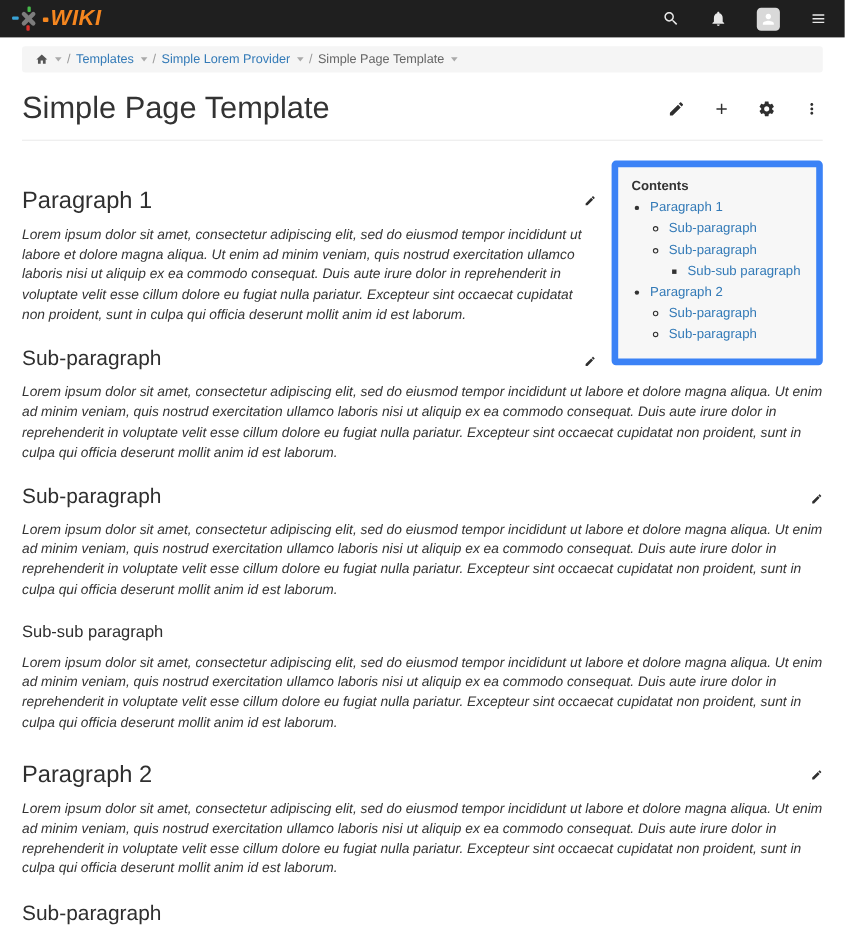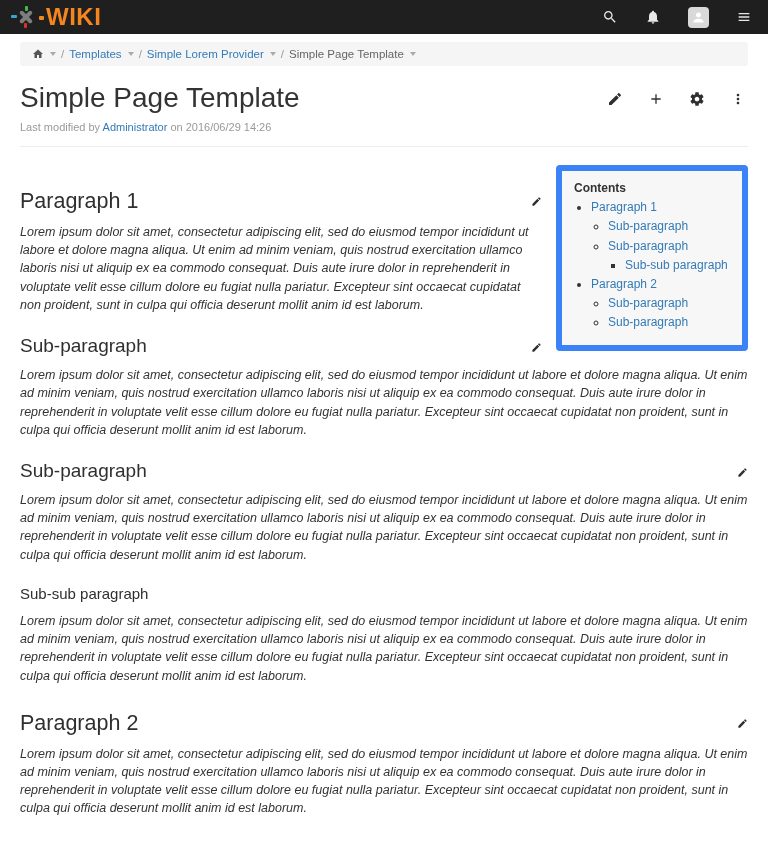--- a/index.html
+++ b/index.html
@@ -20,21 +20,21 @@
   }
   .logo { display:flex; align-items:center; gap:1px; }
   .logo-x { position:relative; width:20px; height:22px; margin-right:2px; }
   .logo-x .bar { position:absolute; left:2px; top:9px; width:16px; height:4px; background:#7d7d7d; border-radius:2px; }
   .logo-x .bar.a { transform:rotate(45deg); }
   .logo-x .bar.b { transform:rotate(-45deg); }
   .logo-x .tick { position:absolute; border-radius:1px; }
   .tick.blue { left:-5px; top:9px; width:6px; height:3px; background:#39a3d6; }
   .tick.green { left:9px; top:0px; width:3px; height:5px; background:#46b94a; }
   .tick.red { left:8px; top:17px; width:3px; height:5px; background:#d9302c; }
-  .logo-wiki { color:#f5861f; font-size:24px; font-weight:bold; letter-spacing:0.5px; line-height:1; }
+  .logo-wiki { color:#f5861f; font-size:20px; font-weight:bold; letter-spacing:0.5px; line-height:1;font-style:italic; }
   .logo-dash { width:5px; height:4px; background:#f5861f; border-radius:1px; margin-right:1px; margin-top:1px; }
 
   .topbar-right { display:flex; align-items:center; gap:27px; }
   .tb-icon { width:16px; height:16px; fill:#e8e8e8; cursor:pointer; }
   .avatar {
     width:21px; height:21px; background:#d9d9d9; border-radius:4px;
     display:flex; align-items:center; justify-content:center; cursor:pointer;
   }
   .avatar svg { width:15px; height:15px; fill:#ffffff; }
 
@@ -149,25 +149,20 @@
       <svg class="pa-icon" viewBox="0 0 24 24">
           <path d="M19 13h-6v6h-2v-6H5v-2h6V5h2v6h6v2z"></path>
         </svg>
       <svg class="pa-icon" viewBox="0 0 24 24">
           <path d="M19.43 12.98c.04-.32.07-.64.07-.98s-.03-.66-.07-.98l2.11-1.65c.19-.15.24-.42.12-.64l-2-3.46c-.12-.22-.39-.3-.61-.22l-2.49 1c-.52-.4-1.08-.73-1.69-.98l-.38-2.65C14.46 2.18 14.25 2 14 2h-4c-.25 0-.46.18-.49.42l-.38 2.65c-.61.25-1.17.59-1.69.98l-2.49-1c-.23-.09-.49 0-.61.22l-2 3.46c-.13.22-.07.49.12.64l2.11 1.65c-.04.32-.07.65-.07.98s.03.66.07.98l-2.11 1.65c-.19.15-.24.42-.12.64l2 3.46c.12.22.39.3.61.22l2.49-1c.52.4 1.08.73 1.69.98l.38 2.65c.03.24.24.42.49.42h4c.25 0 .46-.18.49-.42l.38-2.65c.61-.25 1.17-.59 1.69-.98l2.49 1c.23.09.49 0 .61-.22l2-3.46c.12-.22.07-.49-.12-.64l-2.11-1.65zM12 15.5c-1.93 0-3.5-1.57-3.5-3.5s1.57-3.5 3.5-3.5 3.5 1.57 3.5 3.5-1.57 3.5-3.5 3.5z"></path>
         </svg>
       <svg class="pa-icon" viewBox="0 0 24 24">
           <path d="M12 8c1.1 0 2-.9 2-2s-.9-2-2-2-2 .9-2 2 .9 2 2 2zm0 2c-1.1 0-2 .9-2 2s.9 2 2 2 2-.9 2-2-.9-2-2-2zm0 6c-1.1 0-2 .9-2 2s.9 2 2 2 2-.9 2-2-.9-2-2-2z"></path>
         </svg>
     </div>
-  </div>
-  <div class="modified">
-    <span>Last modified by</span>
-    <a>Administrator</a>
-    <span>on 2016/06/29 14:26</span>
   </div>
 </div>
 <hr class="title-hr">
 
 <div class="content">
 
   <div class="toc">
     <div class="toc-title">Contents</div>
     <ul class="l1">
       <li><a>Paragraph 1</a>

